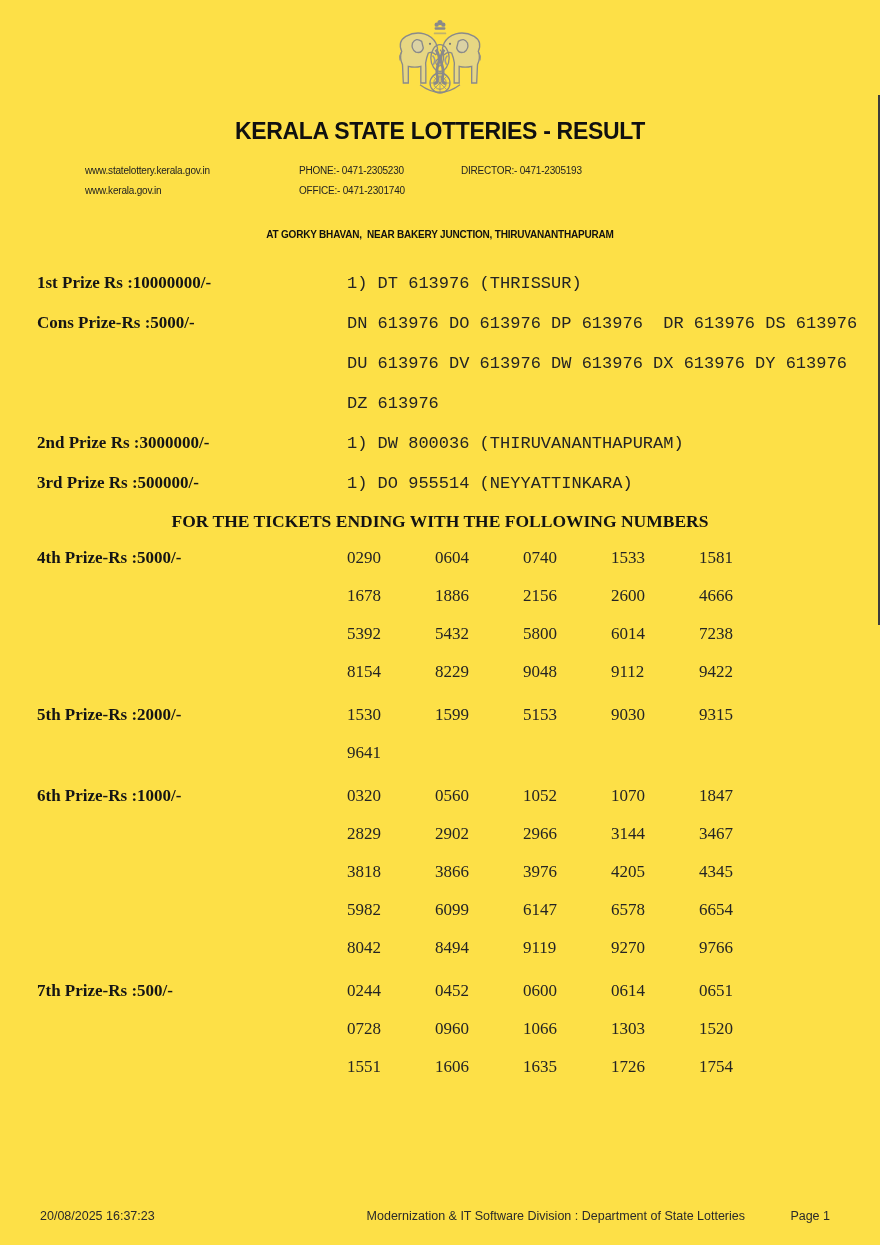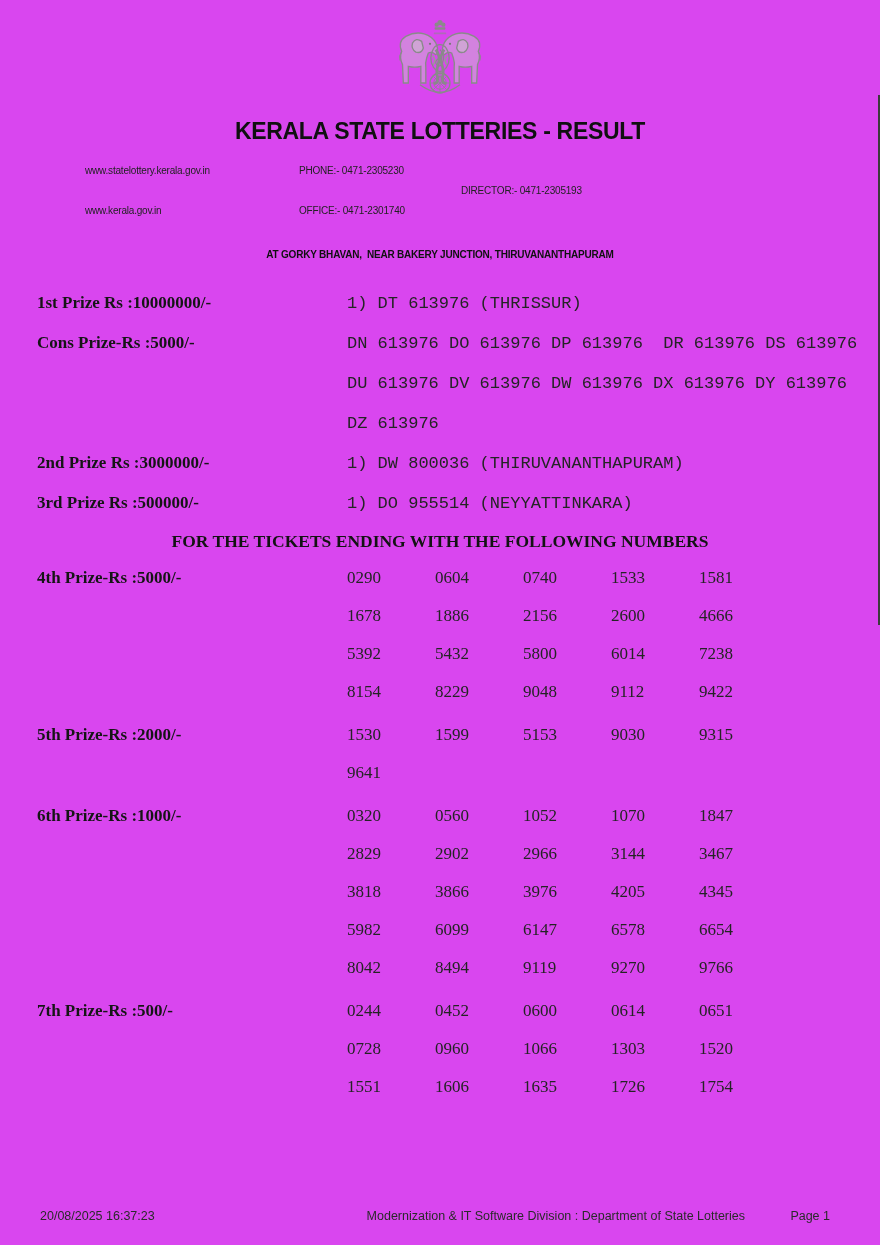--- a/index.html
+++ b/index.html
@@ -1,33 +1,33 @@
 <!DOCTYPE html>
 <html><head>
 <meta charset="utf-8">
 <style>
   html,body { margin:0; padding:0; background:#fff; }
   .page {
-    position:relative; width:880px; height:1245px; background:#d946ef;
+    position:relative; width:880px; height:1245px; background:#fde047;
     font-family:"Liberation Sans", sans-serif; color:#1c1c1c; overflow:hidden;
   }
   
   .emblem { width:100px; height:100px; margin:8px auto 0 auto; }
   
   .title {
     margin:10px 0 0 0; text-align:center;
     font-family:"Liberation Sans", sans-serif; font-weight:bold;
     font-size:23px; line-height:26px; letter-spacing:-0.3px; color:#101010;
   }
   
   .contact { margin:17px 0 0 85px; font-size:10px; line-height:20px; color:#222; letter-spacing:-0.2px; }
   .contact-row { display:flex; }
   .contact-row .c1 { width:214px; }
   .contact-row .c2 { width:162px; }
-  .contact-row .c3 { flex:1;margin-top:20px; }
+  .contact-row .c3 { flex:1; }
   
   .draw-line {
     margin-top:3px; text-align:center; font-weight:bold; font-size:15px;
     line-height:18px; white-space:pre; letter-spacing:-0.2px; color:#101010;
   }
   .venue-line {
     margin-top:26px; text-align:center; font-weight:bold; font-size:10px;
     line-height:16px; white-space:pre; letter-spacing:-0.2px; color:#101010;
   }
   

